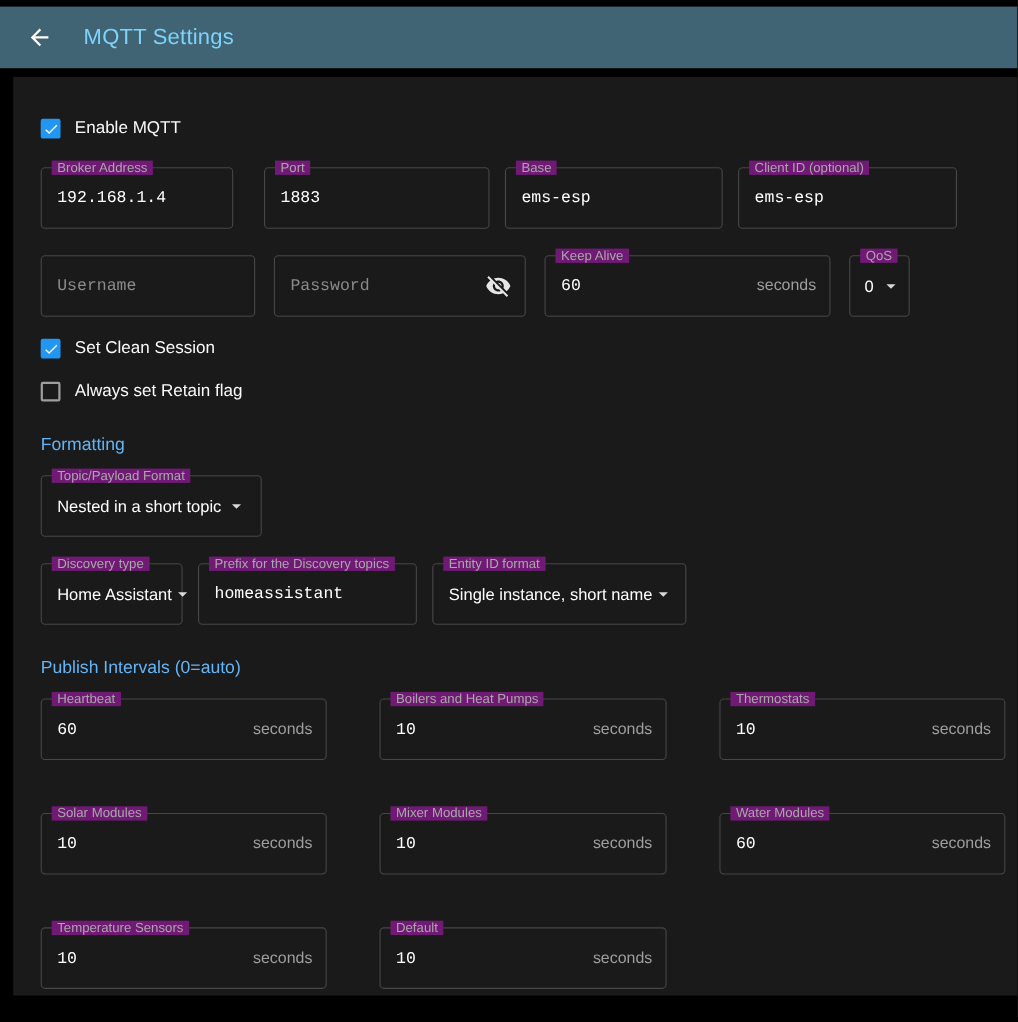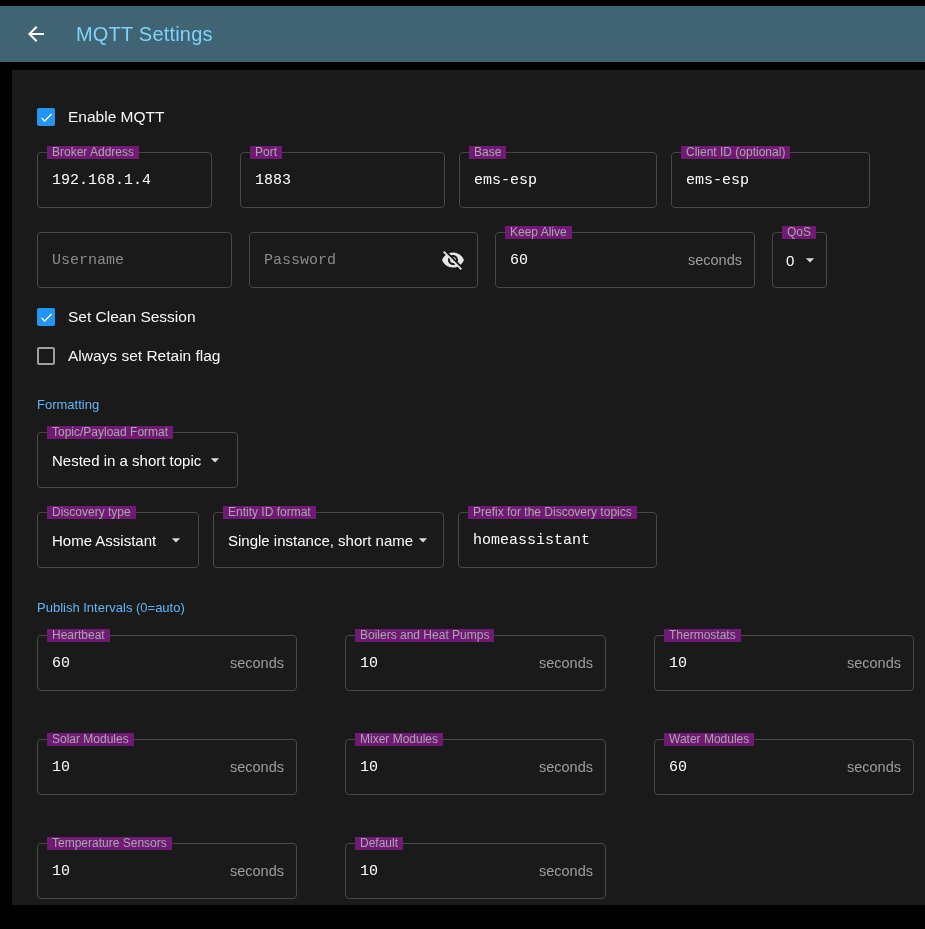--- a/index.html
+++ b/index.html
@@ -96,26 +96,26 @@
     display:flex; align-items:center; cursor:pointer; flex:none;
   }
   .eye-btn svg { fill:#e6e6e6; }
   
   .row { display:flex; align-items:center; }
   .row1 { gap:14px; margin-top:26px; }
   .row1 .f-port { margin-left:14px; }
   .row2 { gap:17px; margin-top:24px; }
   .w175{width:175px} .w185{width:205px} .w198{width:198px} .w199{width:199px}
   .w195{width:195px} .w229{width:229px} .w260{width:260px} .w55{width:55px}
-  .w201{width:201px} .w154{width:162px} .w231{width:231px}
+  .w201{width:201px} .w154{width:129px} .w231{width:231px}
   .check-clean { margin-top:20px; }
   .check-retain { margin-top:21px; }
   .section-heading {
     margin:28px 0 16px 0;
-    font-size:13px; font-weight:400;
+    font-size:16px; font-weight:400;
     color:#64b5f6; line-height:23px;
   }
   .check-publish { margin-top:20px; }
   .discovery-row { margin-top:24px; display:flex; align-items:center; gap:14px; }
   .discovery-check { width:221px; flex:none; }
   .intervals-grid {
     display:grid;
     grid-template-columns:260px 261px 260px;
     column-gap:17px; row-gap:22px;
     margin-top:16px;
@@ -223,33 +223,33 @@
   <div class="discovery-row">
     <div class="field select w154">
       <span class="field-label">Discovery type</span>
       <span class="field-value">Home Assistant</span>
       <span class="caret">
         <svg width="20" height="20" viewBox="0 0 24 24">
             <path d="M7 10l5 5 5-5z"></path>
           </svg>
       </span>
     </div>
+    <div class="field w199">
+      <span class="field-label">Prefix for the Discovery topics</span>
+      <input class="field-input" value="homeassistant" style="">
+    </div>
     <div class="field select w231">
       <span class="field-label">Entity ID format</span>
       <span class="field-value">Single instance, short name</span>
       <span class="caret">
         <svg width="20" height="20" viewBox="0 0 24 24">
             <path d="M7 10l5 5 5-5z"></path>
           </svg>
       </span>
     </div>
-    <div class="field w199">
-      <span class="field-label">Prefix for the Discovery topics</span>
-      <input class="field-input" value="homeassistant" style="">
-    </div>
   </div>
 
   <h2 class="section-heading">Publish Intervals (0=auto)</h2>
 
   <div class="intervals-grid">
     <div class="field">
       <span class="field-label">Heartbeat</span>
       <input class="field-input" value="60" style="">
       <span class="field-suffix">seconds</span>
     </div>

